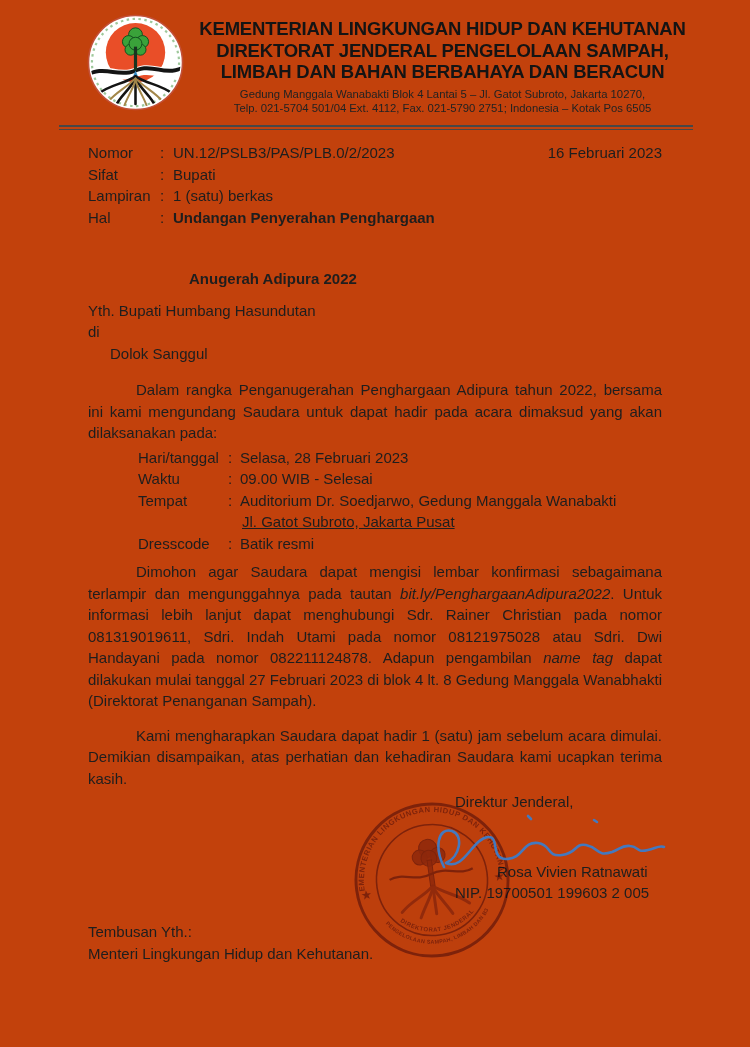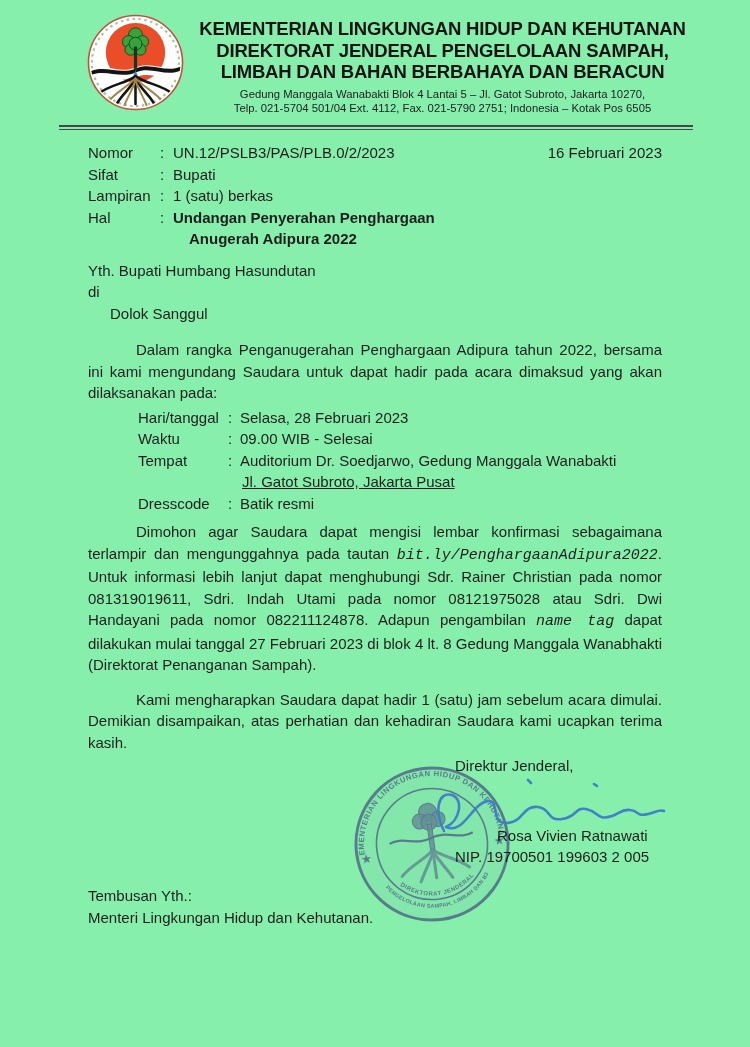--- a/index.html
+++ b/index.html
@@ -2,49 +2,49 @@
 <html><head>
 <meta charset="utf-8">
 <style>
   html,body{margin:0;padding:0;background:#ffffff;}
   body{
     width:750px;height:1047px;
     font-family:"Liberation Sans", sans-serif;
     font-size:15px;color:#1e1e1e;
     -webkit-font-smoothing:antialiased;
   }
-  .page{position:relative;width:750px;height:1047px;overflow:hidden;background:#86efac;}
+  .page{position:relative;width:750px;height:1047px;overflow:hidden;background:#c2410c;}
 
   
   .header{display:flex;align-items:flex-start;padding:13px 58px 0 86px;}
   .logo{width:99px;height:99px;flex:none;margin-right:8px;}
   .head-text{flex:1;text-align:center;padding-top:5px;}
   .head-title{font-weight:bold;font-size:18.5px;line-height:21.5px;letter-spacing:-0.2px;color:#141414;white-space:nowrap;}
   .head-addr{font-size:11.3px;line-height:14.5px;color:#222;}
   .head-addr.first{margin-top:4px;}
   .rule{margin:9px 57px 0 59px;height:2.5px;border-top:2.6px solid #474747;border-bottom:1.7px solid #474747;}
 
   
   .meta{position:relative;margin:12px 88px 0 88px;line-height:21.5px;}
   .meta-row{display:flex;}
   .meta-label{width:72px;flex:none;}
   .meta-colon{width:13px;flex:none;}
   .date{position:absolute;right:0;top:0;}
   .bold{font-weight:bold;}
-  .meta-line2{padding-left:16px;}
+  .meta-line2{padding-left:16px;margin-top:40px;}
 
   
   .recipient{margin:10px 88px 0 88px;line-height:21.5px;}
   .recipient .indent{padding-left:22px;}
 
   
   .para{margin:15px 88px 0 88px;text-align:justify;line-height:21.5px;text-indent:48px;}
   .para.p2{margin-top:7px;}
   .para.p3{margin-top:13px;}
-  .it{font-style:italic;font-family:Liberation Mono, monospace;}
+  .it{font-style:italic;}
 
   
   .details{margin:3px 88px 0 138px;line-height:21.5px;}
   .detail-row{display:flex;}
   .detail-label{width:90px;flex:none;}
   .detail-colon{width:12px;flex:none;}
   .detail-value{flex:1;}
   .detail-line2{padding-left:2px;text-decoration:underline;}
 
   

